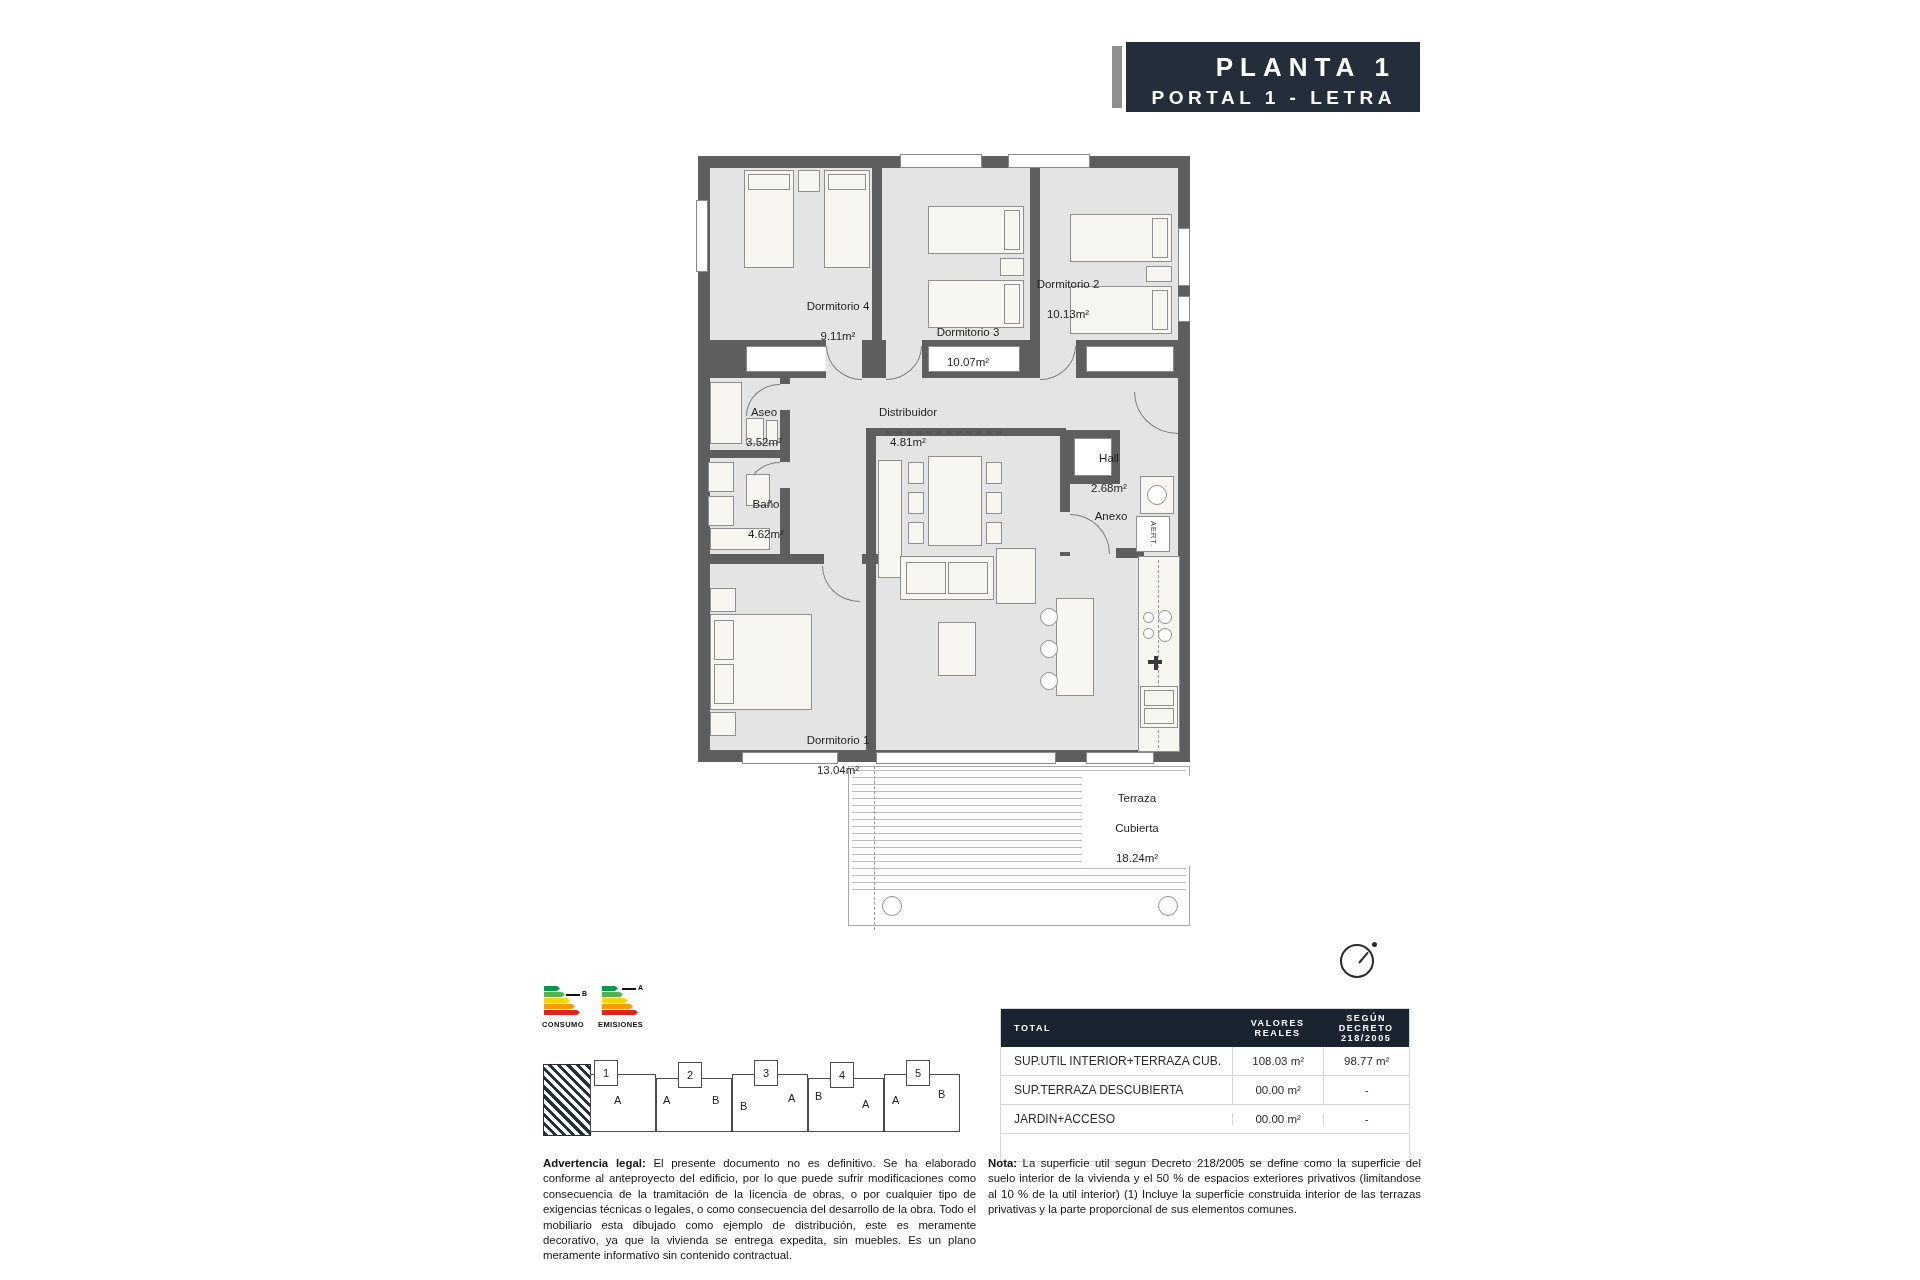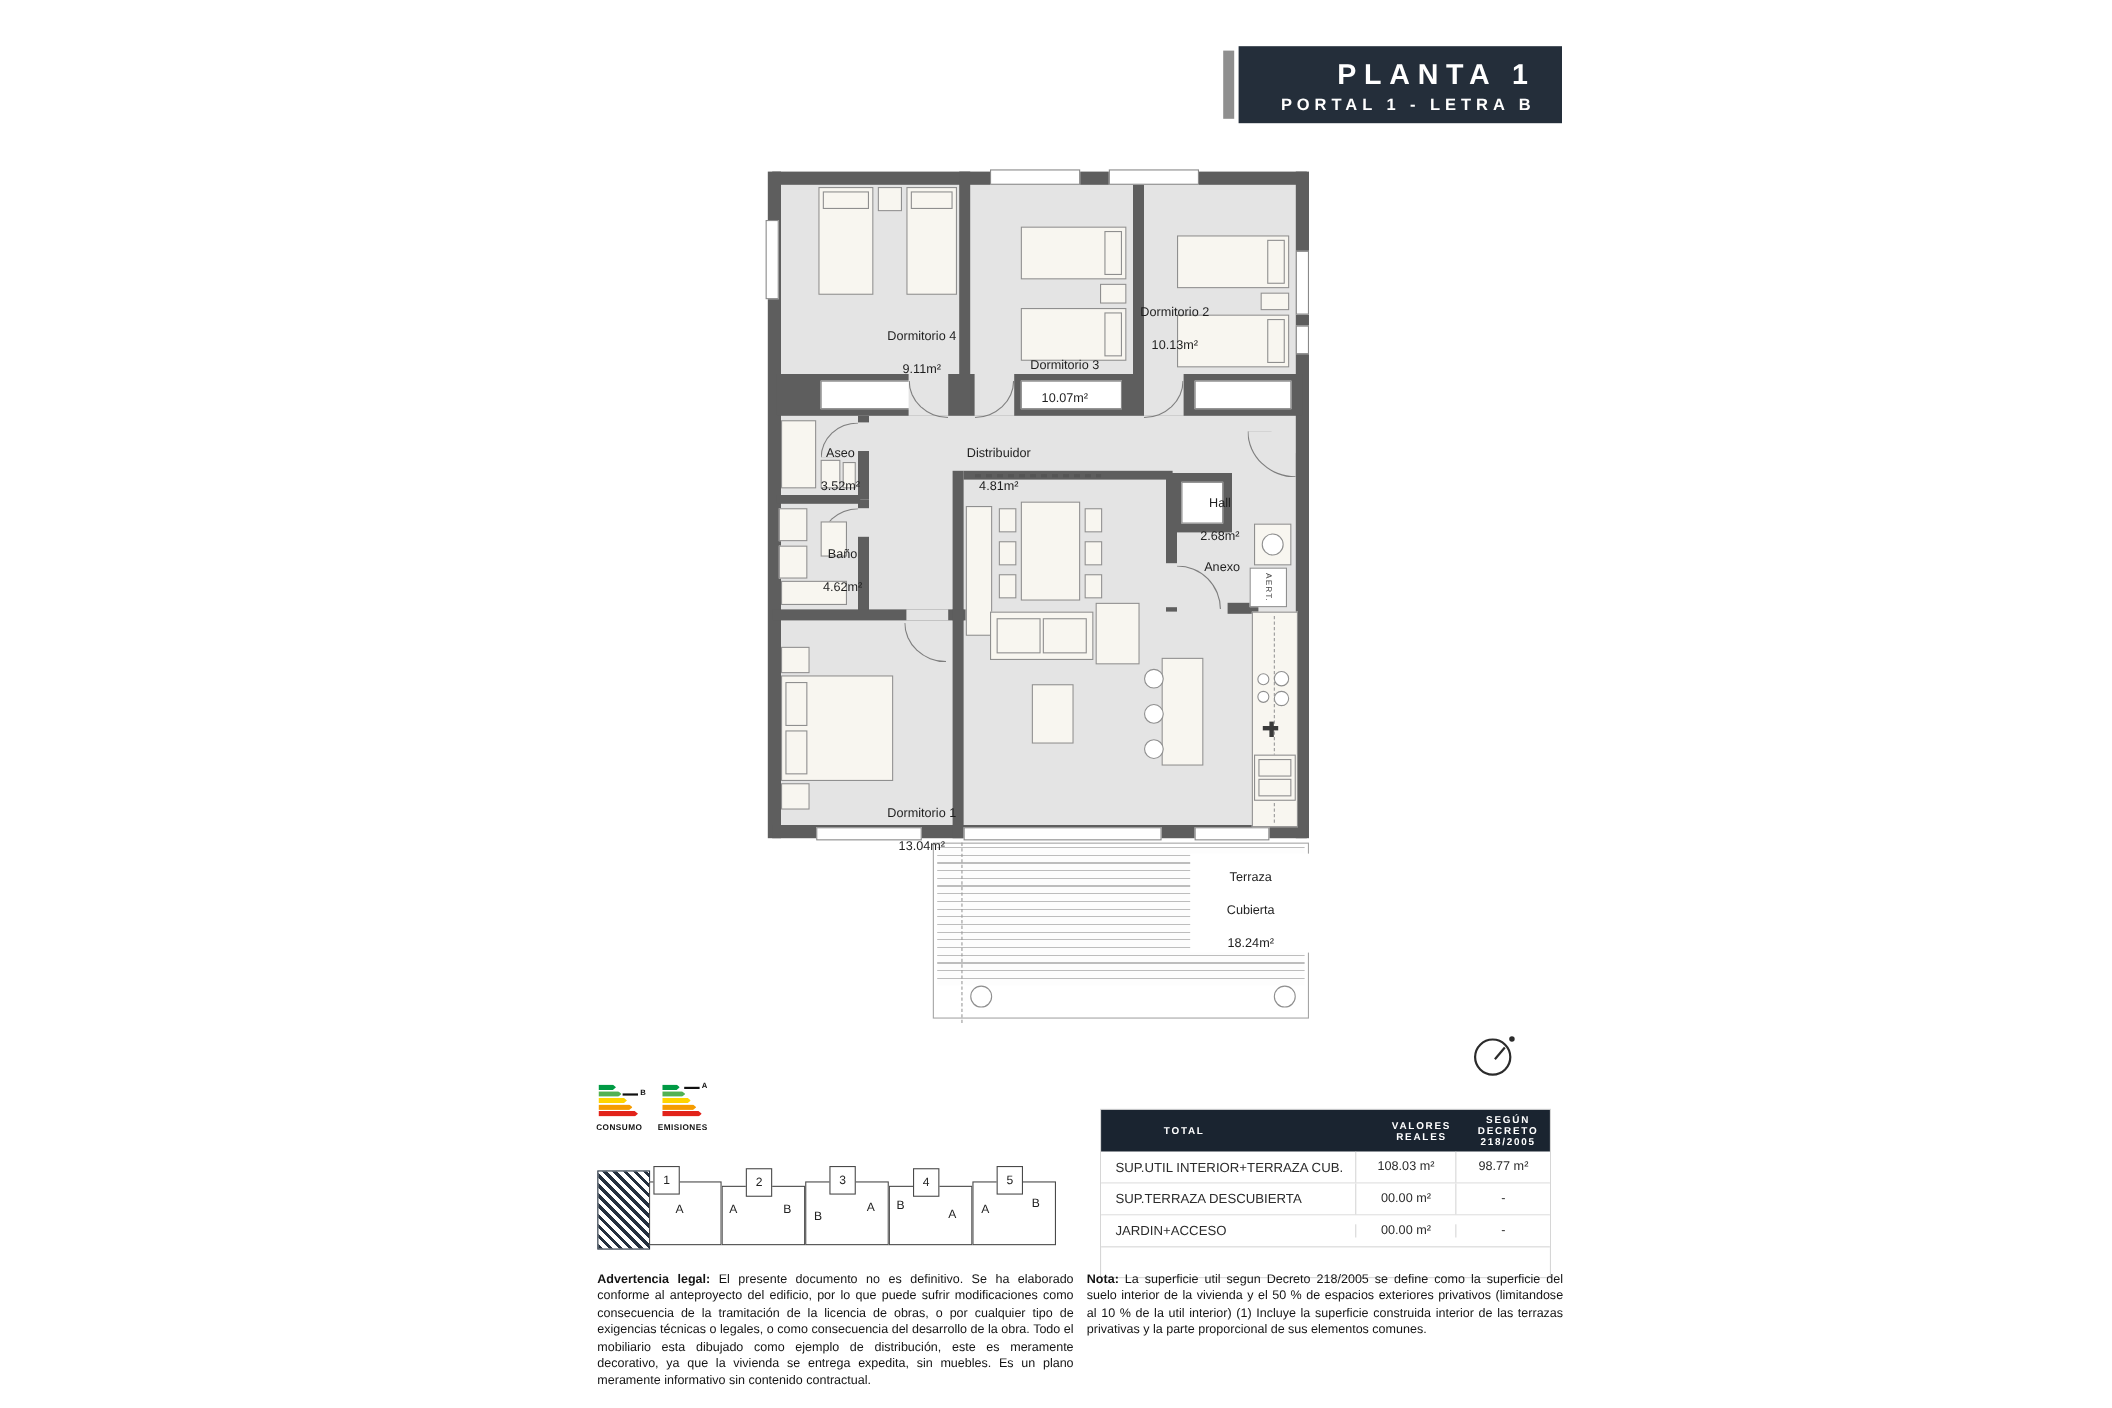--- a/index.html
+++ b/index.html
@@ -16,21 +16,21 @@
   .arc-tl{border-top-width:1px;border-left-width:1px;border-top-left-radius:100%;}
   .arc-tr{border-top-width:1px;border-right-width:1px;border-top-right-radius:100%;}
   .arc-bl{border-bottom-width:1px;border-left-width:1px;border-bottom-left-radius:100%;}
   .arc-br{border-bottom-width:1px;border-right-width:1px;border-bottom-right-radius:100%;}
   .roomlabel{position:absolute;font-size:11.5px;line-height:1.3;color:#1f1f1f;text-align:center;white-space:pre-line;}
   .deck{position:absolute;background:repeating-linear-gradient(to bottom,#bdbdbd 0,#bdbdbd 1px,#fdfdfd 1px,#fdfdfd 7px);}
   .dashv{position:absolute;border-left:1px dashed #9a9a9a;}
   .hatch{position:absolute;background:repeating-linear-gradient(45deg,#24303e 0,#24303e 3px,#fff 3px,#fff 6.5px);border:1px solid #24303e;box-sizing:border-box;}
   .header-box{position:absolute;background:#242e3a;color:#fff;text-align:right;box-sizing:border-box;padding:10px 24px 0 0;}
   .header-title{font-size:26px;font-weight:bold;letter-spacing:7px;}
-  .header-sub{font-size:15px;font-weight:bold;letter-spacing:4.5px;margin-top:4px;}
+  .header-sub{font-size:19px;font-weight:bold;letter-spacing:4.5px;margin-top:4px;}
   .watermark{position:absolute;text-align:center;color:#6f7780;opacity:.18;pointer-events:none;}
   .wm1{font-size:40px;font-weight:bold;letter-spacing:1px;font-family:"Liberation Serif",serif;}
   .wm2{font-size:12px;letter-spacing:7px;margin-top:2px;}
   .epc{position:absolute;}
   .epc-bar{height:5px;margin-bottom:1px;clip-path:polygon(0 0,calc(100% - 3px) 0,100% 50%,calc(100% - 3px) 100%,0 100%);}
   .epc-label{position:absolute;font-size:7.5px;font-weight:bold;letter-spacing:.4px;color:#111;}
   .epc-ind{position:absolute;height:2px;background:#111;}
   .epc-ltr{position:absolute;font-size:7px;font-weight:bold;color:#111;}
   .blk{position:absolute;background:#fff;border:1px solid #4a4a4a;box-sizing:border-box;}
   .blk-tab{position:absolute;background:#fff;border:1px solid #4a4a4a;box-sizing:border-box;text-align:center;font-size:11px;color:#222;line-height:24px;}
@@ -282,21 +282,21 @@
   <div class="blk-ltr" style="left:892px;top:1094px;">A</div>
   <div class="blk-ltr" style="left:938px;top:1088px;">B</div>
 
   <div class="compass" style="left:1340px;top:944px;">
     <i></i>
       <b></b>
   </div>
 
   <div class="tbl" style="left:1000px;top:1008px;width:410px;height:154px;">
     <div class="tbl-head">
-      <div class="th" style="width:232px;padding-left:13px;margin-left:44px;">TOTAL</div>
+      <div class="th" style="width:232px;padding-left:13px;">TOTAL</div>
       <div class="th th-c" style="width:92px;">VALORES
 REALES</div>
       <div class="th th-c" style="width:86px;">SEGÚN
 DECRETO
 218/2005</div>
     </div>
     <div class="trow" style="top:38px;">
       <div class="td" style="width:232px;padding-left:13px;">SUP.UTIL INTERIOR+TERRAZA CUB.</div>
       <div class="td td-c" style="width:92px;">108.03 m²</div>
       <div class="td td-c" style="width:86px;">98.77 m²</div>

